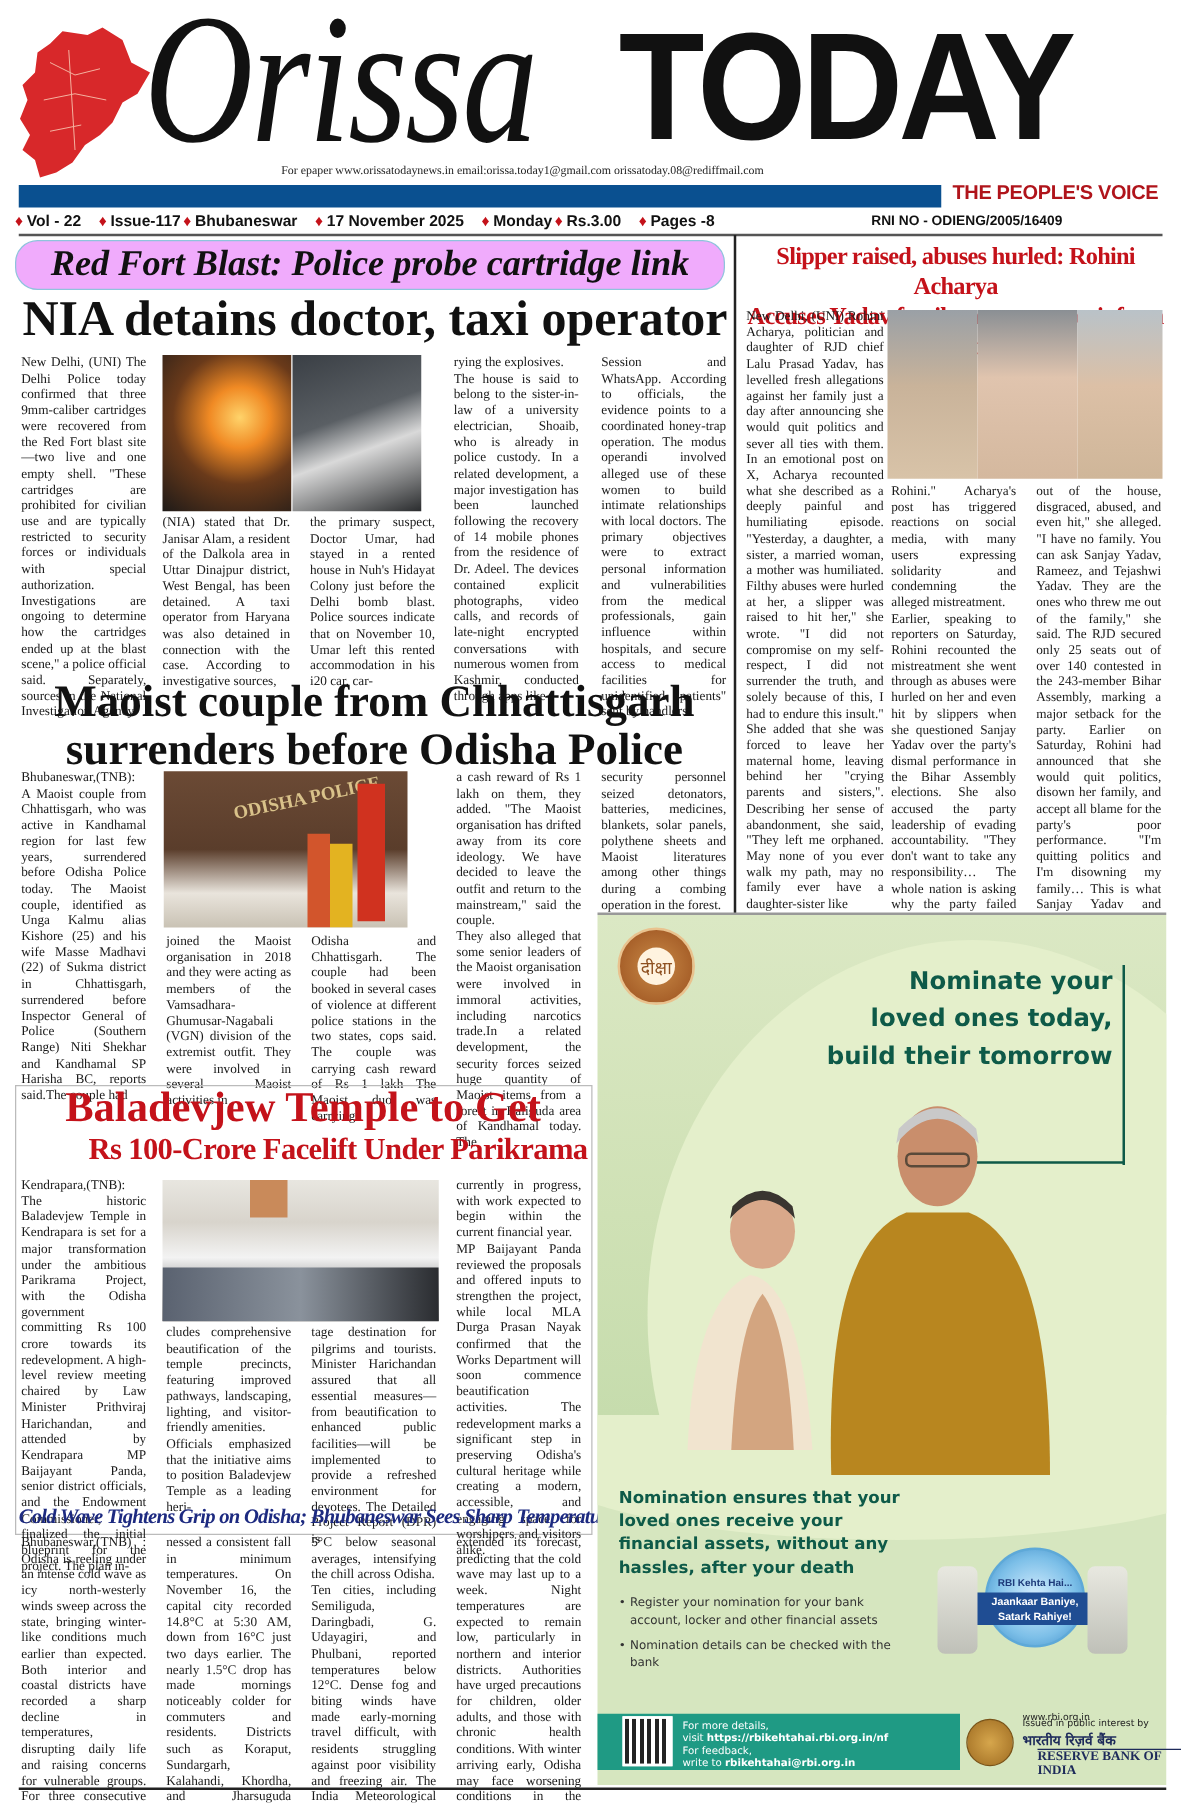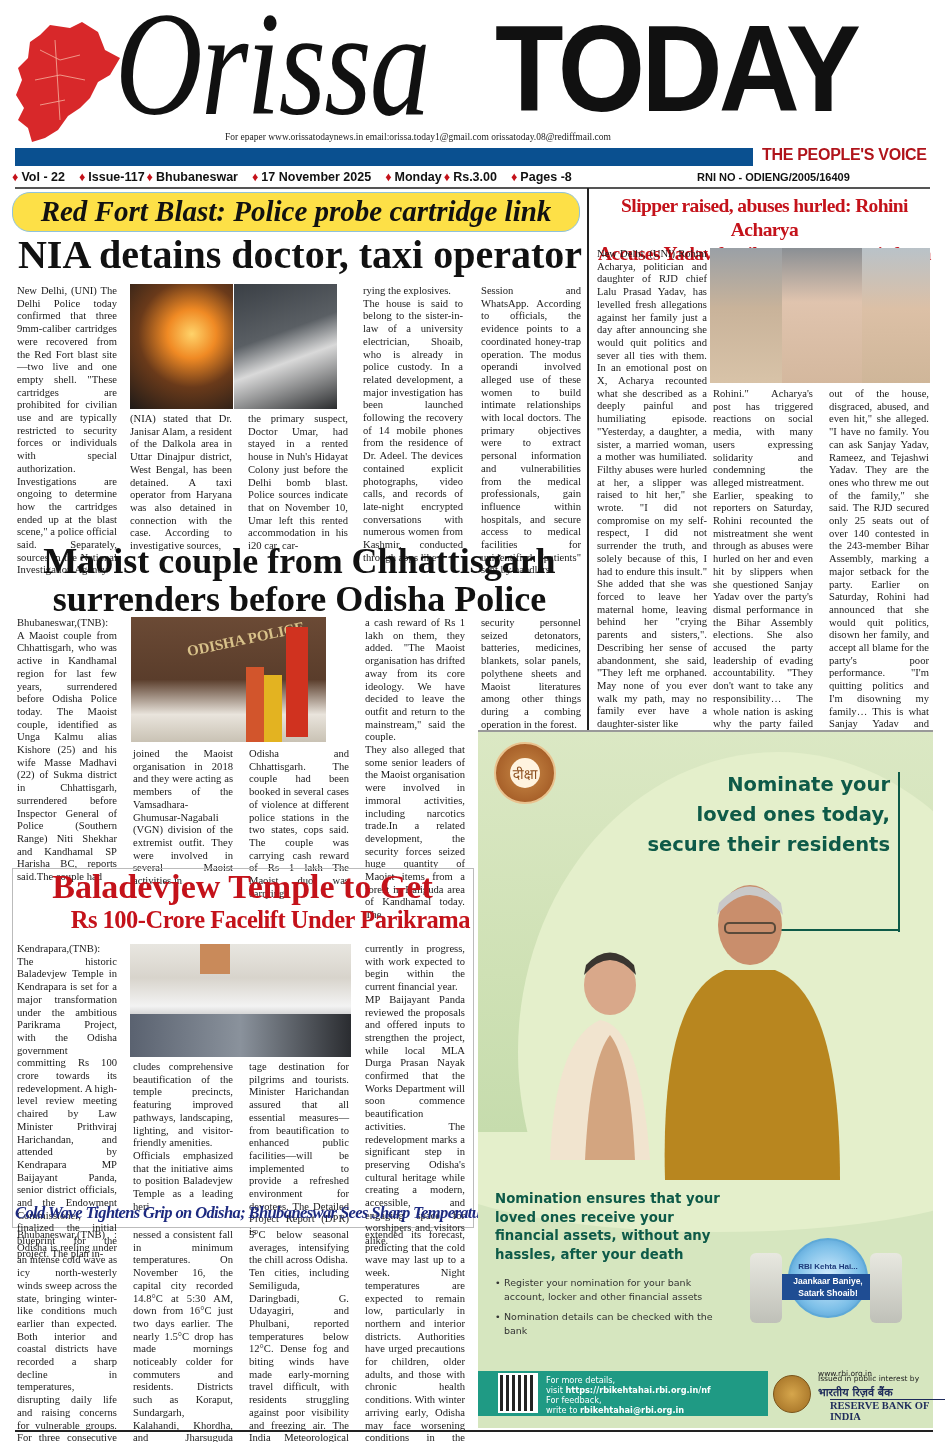--- a/index.html
+++ b/index.html
@@ -17,21 +17,21 @@
   .infobar span.item { margin-right: 14px; }
   .rni { position: absolute; left: 685px; font-size: 11px; }
   .rule { left: 15px; top: 187px; width: 915px; height: 2px; background: #555; }
 
   
   .col { position: absolute; font-size: 10.6px; line-height: 12.7px; text-align: justify; color: #1a1a1a; hyphens: manual; }
   .photo { position: absolute; overflow: hidden; }
   .vline { position: absolute; width: 1.5px; background: #222; }
 
   
-  .kicker { left: 12px; top: 192px; width: 568px; height: 40px; background: #fde047; border: 1.5px solid #8fc3dc; border-radius: 18px; text-align: center; font-style: italic; font-weight: bold; font-size: 29px; line-height: 36px; color: #111; }
+  .kicker { left: 12px; top: 192px; width: 568px; height: 40px; background: #f0abfc; border: 1.5px solid #8fc3dc; border-radius: 18px; text-align: center; font-style: italic; font-weight: bold; font-size: 29px; line-height: 36px; color: #111; }
   .hl1 { left: 15px; top: 232px; width: 570px; text-align: center; font-weight: bold; font-size: 40px; line-height: 46px; color: #111; white-space: nowrap; }
 
   .rohini-hl { left: 592px; top: 194px; width: 345px; text-align: center; font-weight: bold; font-size: 19.5px; line-height: 24px; color: #c4121a; letter-spacing: -0.6px; }
 
   .maoist-hl { left: 12px; top: 542px; width: 575px; text-align: center; font-weight: bold; font-size: 36px; line-height: 38px; color: #111; }
 
   .temple-box { left: 12px; top: 868px; width: 462px; height: 360px; border: 1px solid #bbb; }
   .temple-hl1 { left: 15px; top: 868px; width: 455px; text-align: center; font-weight: bold; font-size: 34px; line-height: 38px; color: #c4121a; }
   .temple-hl2 { left: 15px; top: 905px; width: 455px; text-align: right; font-weight: bold; font-size: 24.5px; line-height: 30px; color: #c4121a; letter-spacing: -0.5px; }
   .cold-hl { left: 15px; top: 1202px; width: 458px; text-align: center; font-style: italic; font-weight: bold; font-size: 16.5px; line-height: 22px; color: #1d2a80; letter-spacing: -0.6px; white-space: nowrap; }
@@ -158,21 +158,21 @@
 </div>
 <div class="abs ad-bottom">
   <div class="ad-hill" style="left:-60px;top:-40px;width:600px;height:140px;"></div>
 </div>
 <div class="abs ad-logo">
     <div class="inner">दीक्षा</div>
   </div>
 <div class="abs ad-title">
   <div>Nominate your</div>
   <div>loved ones today,</div>
-  <div>secure their residents</div>
+  <div>build their tomorrow</div>
 </div>
 <div class="abs ad-bracket"></div>
 <div class="abs ad-bracket2"></div>
 <svg class="abs couple-w" viewBox="0 0 145 220">
   <ellipse cx="80" cy="45" rx="26" ry="30" fill="#d9a88a"></ellipse>
   <path d="M54 35 Q80 5 106 35 L104 25 Q80 0 56 25 Z" fill="#3a3530"></path>
   <path d="M20 220 Q25 100 70 80 Q110 85 120 220 Z" fill="#f1e4cf"></path>
   <path d="M55 220 Q60 120 80 95 Q100 120 105 220 Z" fill="#d3a580"></path>
 </svg>
 <svg class="abs couple-m" viewBox="0 0 215 305">
@@ -184,21 +184,21 @@
 <div class="abs ad-sub">Nomination ensures that your loved ones receive your financial assets, without any hassles, after your death</div>
 <ul class="abs ad-bullets">
   <li>Register your nomination for your bank account, locker and other financial assets</li>
   <li>Nomination details can be checked with the bank</li>
 </ul>
 <div class="abs rbi-badge">
   <div style="position:absolute;left:30px;top:10px;width:80px;height:80px;border-radius:50%;background:radial-gradient(circle,#d8efff 0%,#7cbfe8 60%,#3a89c6 100%);border:2px solid #5ea9d8;"></div>
   <div style="position:absolute;left:18px;top:34px;width:104px;text-align:center;font-family:'Liberation Sans',sans-serif;font-weight:bold;font-size:8px;color:#1d3a7a;">RBI Kehta Hai...</div>
   <div style="position:absolute;left:18px;top:46px;width:104px;height:26px;background:#1f4d93;color:#fff;text-align:center;font-family:'Liberation Sans',sans-serif;font-weight:bold;font-size:8.5px;line-height:12px;padding-top:1px;">
     <div>Jaankaar Baniye,</div>
-    <div>Satark Shoaib!</div>
+    <div>Satark Rahiye!</div>
   </div>
   <div style="position:absolute;left:-8px;top:25px;width:32px;height:70px;background:linear-gradient(180deg,#e8e8e0,#bfc0b8);border-radius:6px;"></div>
   <div style="position:absolute;left:112px;top:25px;width:32px;height:70px;background:linear-gradient(180deg,#e8e8e0,#bfc0b8);border-radius:6px;"></div>
 </div>
 <div class="abs ad-footer"></div>
 <div class="abs qr" style="background:repeating-linear-gradient(90deg,#222 0 3px,#fff 3px 6px),#fff;background-blend-mode:multiply;"></div>
 <div class="abs ad-foot-text">
   <div>For more details,</div>
   <div><span>visit </span><b>https://rbikehtahai.rbi.org.in/nf</b></div>
   <div>For feedback,</div>

